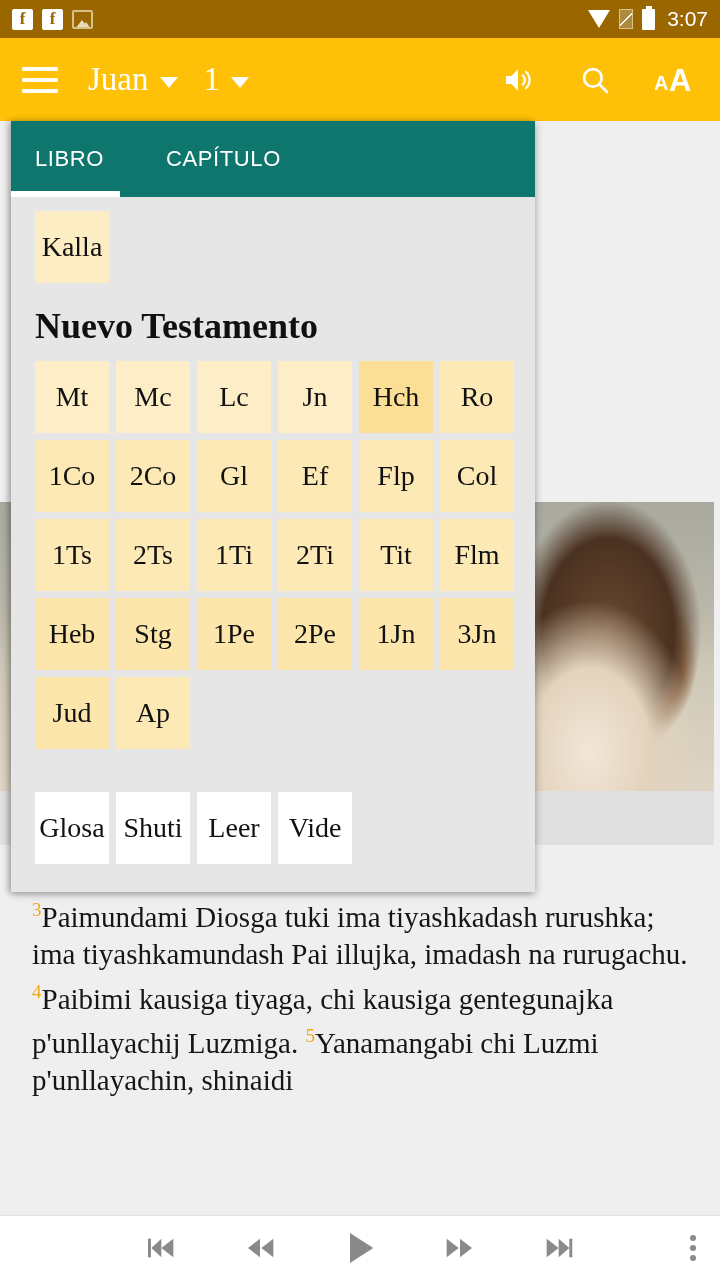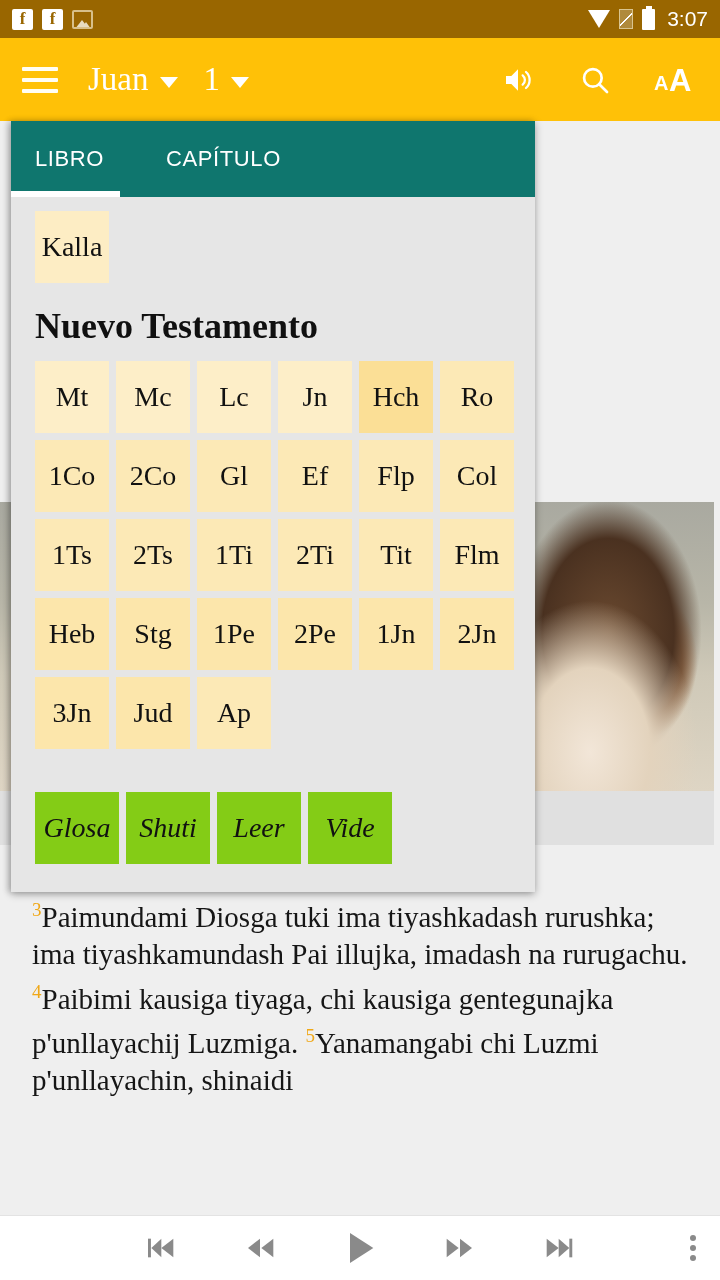--- a/index.html
+++ b/index.html
@@ -289,21 +289,21 @@
   .tile.shade2 { background: #fce9b6; }
   .tile.shade3 { background: #fce6ab; }
   .tile.selected { background: #fbdf96; }
   .bottom-row {
     position: absolute;
     left: 24px;
     bottom: 28px;
     display: flex;
     gap: 7px;
   }
-  .bottom-row .tile { width: 84px; height: 72px; background: #84cc16; font-style: italic; }
+  .bottom-row .tile { width: 74px; height: 72px; background: #ffffff; }
 
   
   .playerbar {
     position: absolute;
     bottom: 0; left: 0;
     width: 720px;
     height: 64px;
     background: #ffffff;
     border-top: 1px solid #e3e3e3;
     display: flex;
@@ -427,21 +427,20 @@
       <div class="tile shade2">1Ti</div>
       <div class="tile shade2">2Ti</div>
       <div class="tile shade2">Tit</div>
       <div class="tile shade2">Flm</div>
 
       <div class="tile shade3">Heb</div>
       <div class="tile shade3">Stg</div>
       <div class="tile shade3">1Pe</div>
       <div class="tile shade3">2Pe</div>
       <div class="tile shade3">1Jn</div>
-      <div class="tile shade3">2Jn</div>
 
       <div class="tile shade3">3Jn</div>
       <div class="tile shade3">Jud</div>
       <div class="tile shade2">Ap</div>
     </div>
 
     <div class="bottom-row">
       <div class="tile">Glosa</div>
       <div class="tile">Shuti</div>
       <div class="tile">Leer</div>

